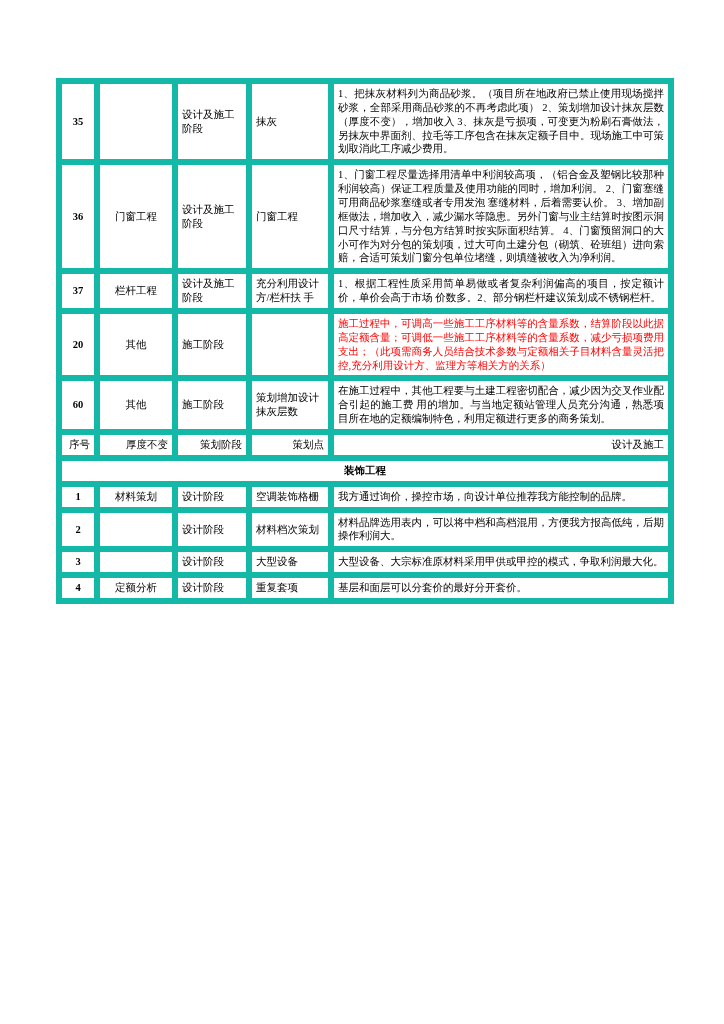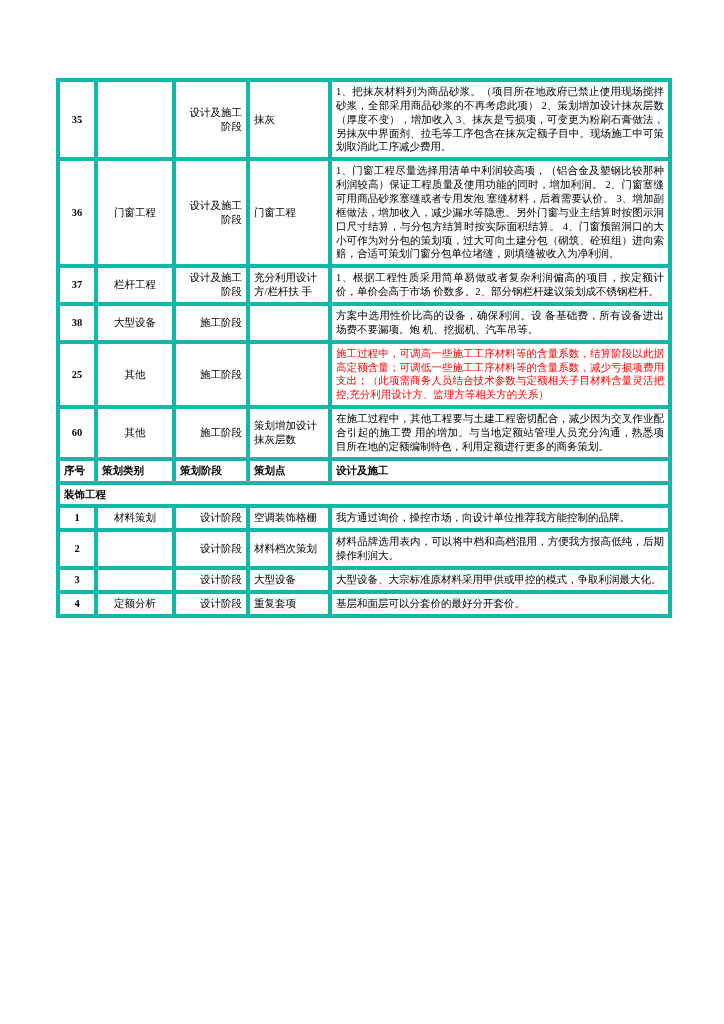--- a/index.html
+++ b/index.html
@@ -19,48 +19,48 @@
     height: 1024px;
     box-sizing: border-box;
     padding: 78px 56px 0 56px;
   }
   table.doc-table {
     width: 612px;
     border-collapse: collapse;
     table-layout: fixed;
   }
   table.doc-table td {
-    border: 4px solid #14b8a6;
+    border: 6px solid #14b8a6;
     vertical-align: middle;
     padding: 3px 4px;
     font-size: 10.5px;
     line-height: 1.32;
   }
   .c-seq   { width: 38px;  text-align: center; font-weight: bold; }
   .c-cat   { width: 78px;  text-align: center; }
-  .c-stage { width: 74px;  text-align: right; }
+  .c-stage { width: 74px;  text-align: left; }
   .c-point { width: 82px;  }
   .c-desc  { width: 340px; text-align: left; }
 
   .desc-text {
     display: block;
     text-align: justify;
     text-justify: inter-ideograph;
   }
   .red { color: #ff0000; }
   .hdr td {
-    text-align: left;
-    font-weight: bold;
+    text-align: right;
+    font-weight: normal;
     font-size: 11.5px;
     padding: 6px 4px;
   }
   .section-row td {
     font-weight: bold;
     font-size: 11.5px;
-    text-align: left;
+    text-align: center;
     padding: 5px 6px;
   }
   .nowrap-center { text-align: center; }
 </style>
 </head>
 <body>
 
 <div class="page">
 
   <table class="doc-table">
@@ -101,53 +101,44 @@
       <tr>
         <td class="c-seq">37</td>
         <td class="c-cat">栏杆工程</td>
         <td class="c-stage">设计及施工  阶段</td>
         <td class="c-point">充分利用设计方/栏杆扶 手</td>
         <td class="c-desc">
             <span class="desc-text">1、根据工程性质采用简单易做或者复杂利润偏高的项目，按定额计价，单价会高于市场  价数多。2、部分钢栏杆建议策划成不锈钢栏杆。</span>
           </td>
       </tr>
 
-      <tr>
-        <td class="c-seq">38</td>
-        <td class="c-cat">大型设备</td>
-        <td class="c-stage">施工阶段</td>
-        <td class="c-point"></td>
-        <td class="c-desc">
-            <span class="desc-text">方案中选用性价比高的设备，确保利润。设  备基础费，所有设备进出场费不要漏项。炮  机、挖掘机、汽车吊等。</span>
-          </td>
-      </tr>
 
       <tr>
-        <td class="c-seq">25</td>
+        <td class="c-seq">20</td>
         <td class="c-cat">其他</td>
         <td class="c-stage">施工阶段</td>
         <td class="c-point"></td>
         <td class="c-desc">
             <span class="desc-text red">施工过程中，可调高一些施工工序材料等的含量系数，结算阶段以此据高定额含量；可调低一些施工工序材料等的含量系数，减少亏损项费用支出；（此项需商务人员结合技术参数与定额相关子目材料含量灵活把控,充分利用设计方、监理方等相关方的关系）</span>
           </td>
       </tr>
 
       <tr>
         <td class="c-seq">60</td>
         <td class="c-cat">其他</td>
         <td class="c-stage">施工阶段</td>
         <td class="c-point">策划增加设计抹灰层数</td>
         <td class="c-desc">
             <span class="desc-text">在施工过程中，其他工程要与土建工程密切配合，减少因为交叉作业配合引起的施工费 用的增加。与当地定额站管理人员充分沟通，熟悉项目所在地的定额编制特色，利用฀定额进行更多的商务策划。</span>
           </td>
       </tr>
 
       <tr class="hdr">
         <td class="c-seq">序号</td>
-        <td class="c-cat">策划类别</td>
+        <td class="c-cat">厚度不变</td>
         <td class="c-stage">策划阶段</td>
         <td class="c-point">策划点</td>
         <td class="c-desc nowrap-center">设计及施工</td>
       </tr>
 
       <tr class="section-row">
         <td colspan="5">装饰工程</td>
       </tr>
 
       <tr>

